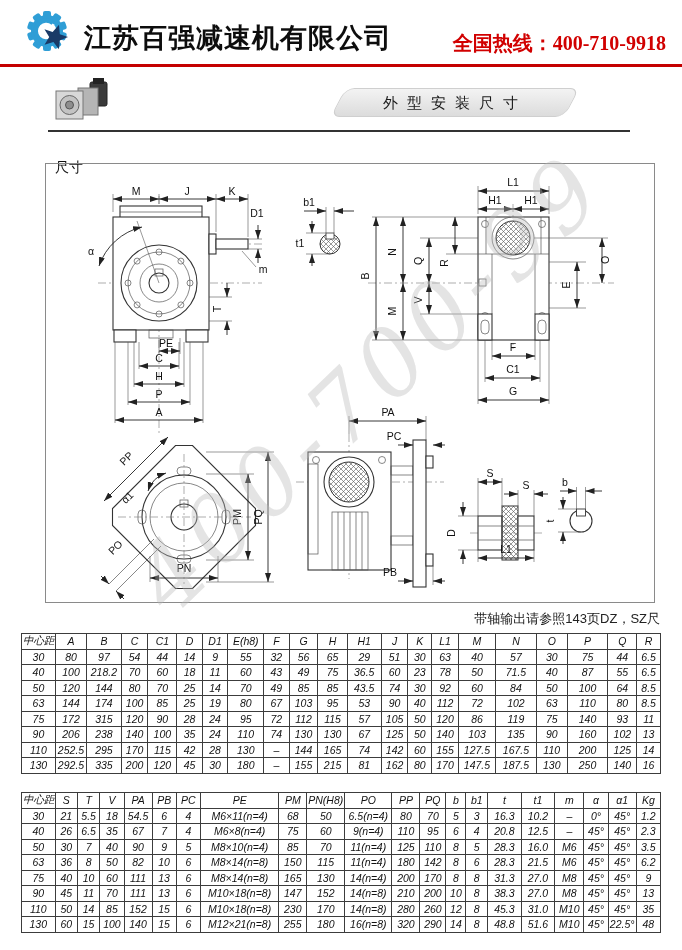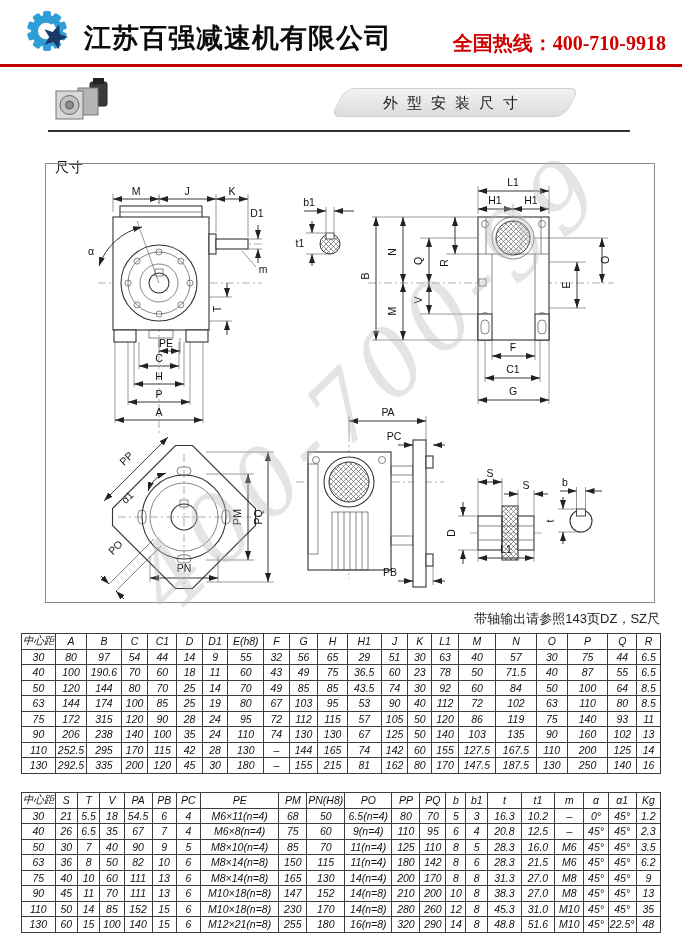--- a/index.html
+++ b/index.html
@@ -475,21 +475,21 @@
           <td>40</td>
           <td>57</td>
           <td>30</td>
           <td>75</td>
           <td>44</td>
           <td>6.5</td>
         </tr>
         <tr>
           <td>40</td>
           <td>100</td>
-          <td>190.6</td>
+          <td>218.2</td>
           <td>70</td>
           <td>60</td>
           <td>18</td>
           <td>11</td>
           <td>60</td>
           <td>43</td>
           <td>49</td>
           <td>75</td>
           <td>36.5</td>
           <td>60</td>

